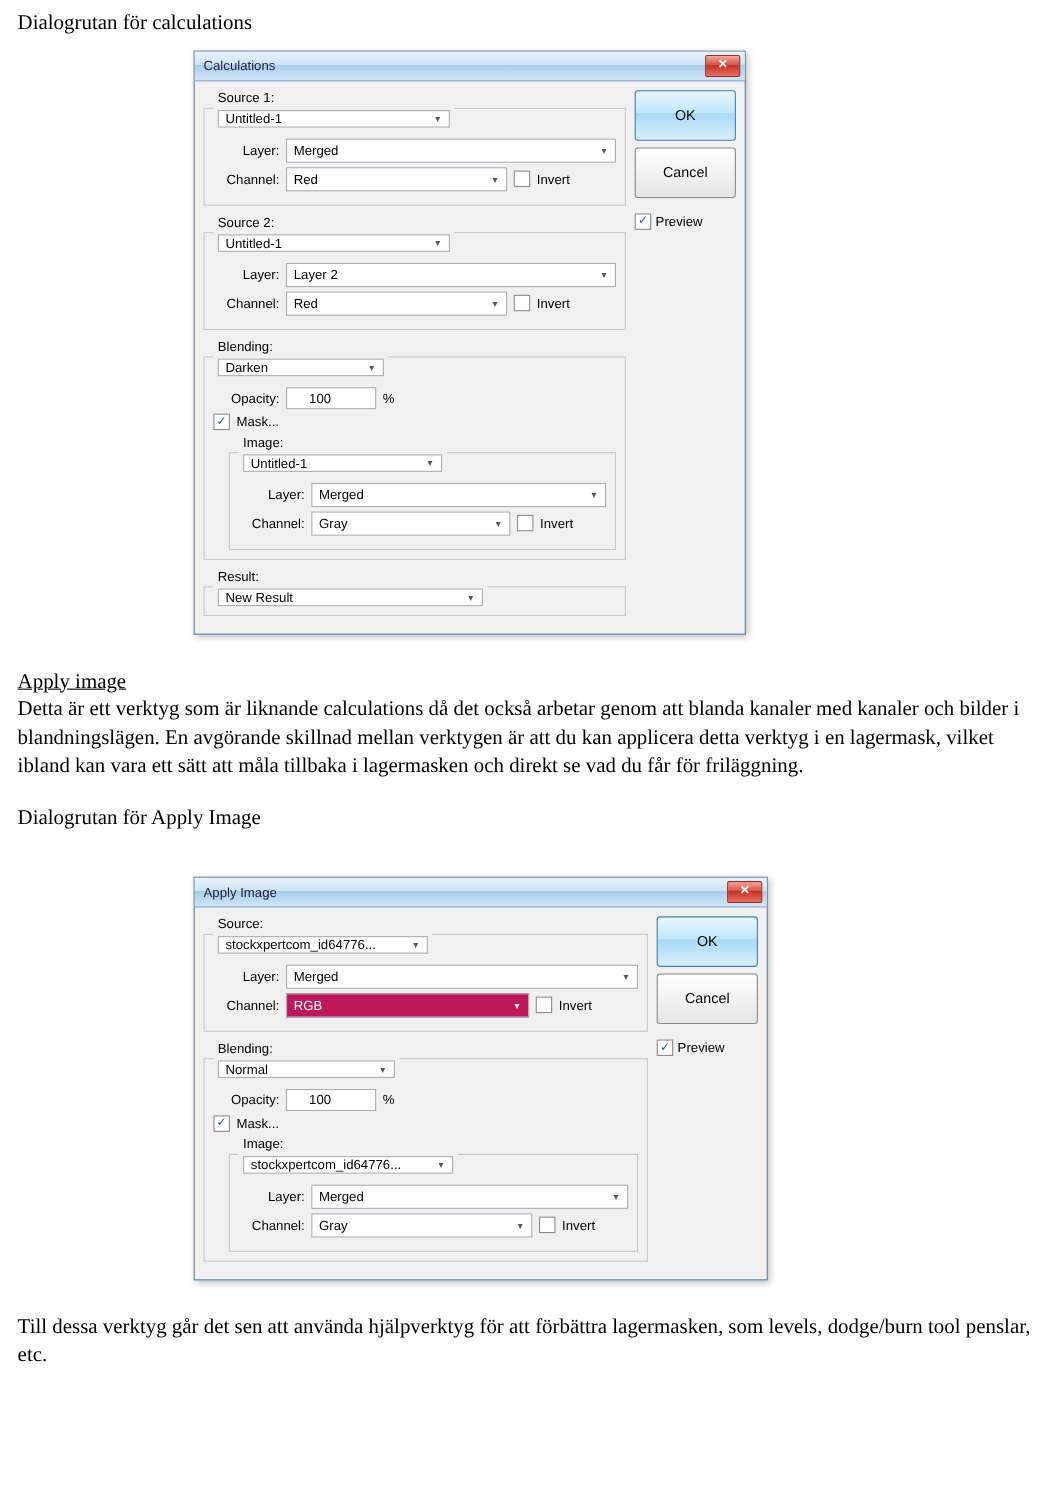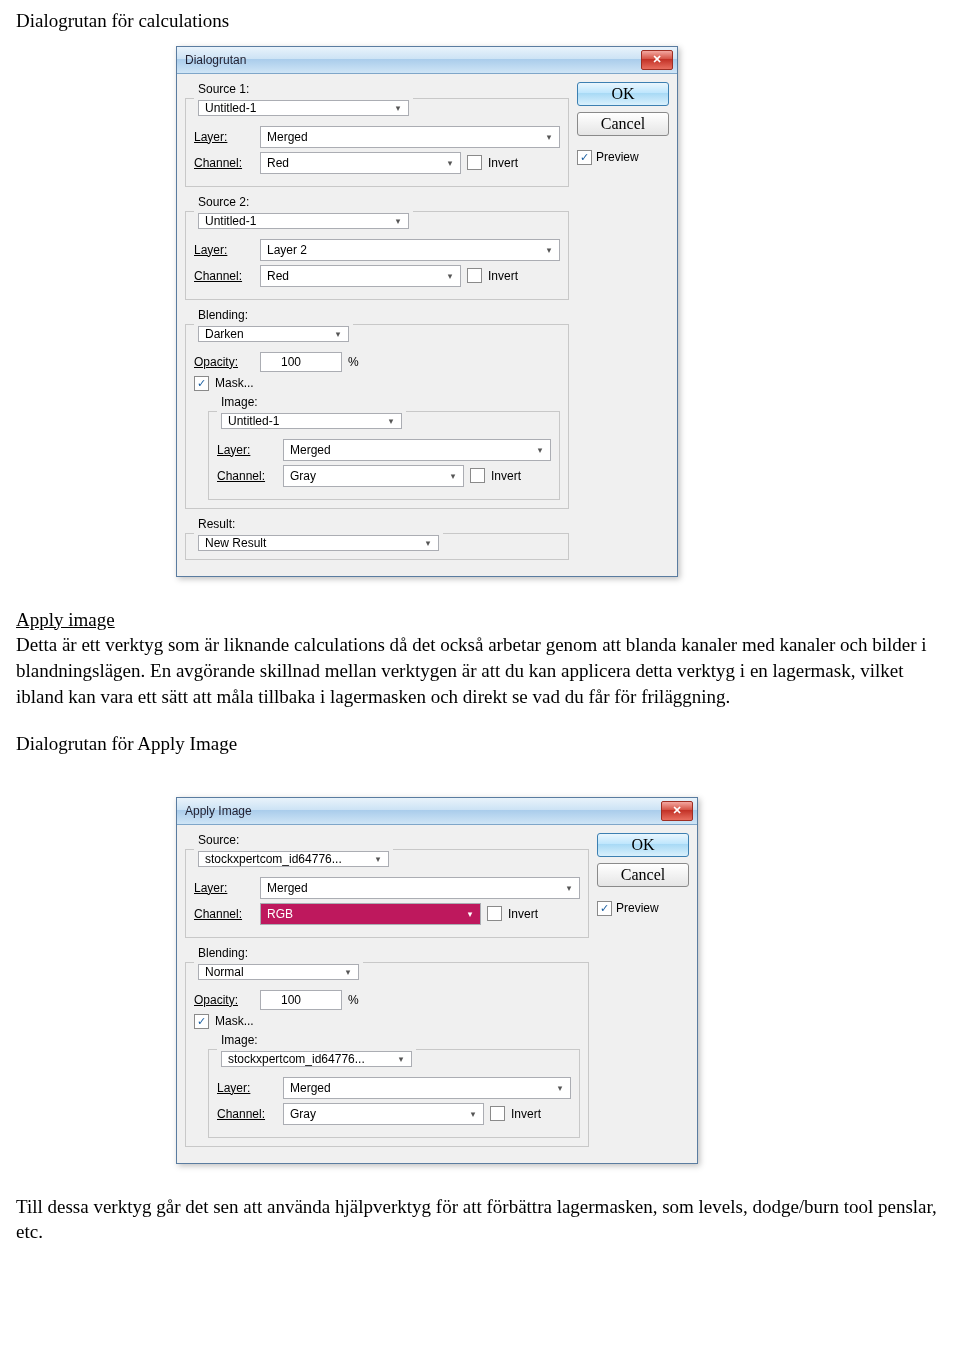--- a/index.html
+++ b/index.html
@@ -52,23 +52,22 @@
     gap: 8px;
   }
   .dlg-left { flex: 1; }
   .dlg-right { width: 92px; display: flex; flex-direction: column; gap: 6px; align-items: stretch; }
   .btn {
     height: 22px;
     border: 1px solid #8a8a8a;
     border-radius: 3px;
     background: linear-gradient(to bottom, #ffffff, #e5e5e5);
     display: flex; align-items: center; justify-content: center;
-    font-size: 16px;
-    padding: 0 6px;
-    font-family: Liberation Serif, serif;
+    font-size: 13px;
+    padding: 11px 6px;
   }
   .btn.primary {
     border-color: #3c7fb1;
     background: linear-gradient(to bottom, #eaf6fd, #bee6fd 45%, #a7d9f5 46%, #d9f0fc);
   }
   .chk-row { display: flex; align-items: center; gap: 4px; margin-top: 8px; }
   .chk {
     width: 13px; height: 13px;
     border: 1px solid #8a8a8a;
     background: #fff;
@@ -89,21 +88,21 @@
     display: flex;
     gap: 4px;
     flex-direction: column;
   }
   .row {
     display: flex;
     align-items: center;
     margin: 4px 0;
     gap: 6px;
   }
-  .row .lbl { width: 60px; text-align: left; text-decoration: underline; }
+  .row .lbl { width: 60px; text-align: right; }
   .combo {
     flex: 1;
     height: 20px;
     border: 1px solid #abadb3;
     background: #fff;
     display: flex; align-items: center; justify-content: space-between;
     padding: 0 3px 0 6px;
     font-size: 12px;
     min-width: 0;
     gap: 27px;
@@ -128,21 +127,21 @@
 <body>
 
 
 
 
 <div class="doc-text">Dialogrutan för calculations</div>
 
 
 <div class="dialog calc">
   <div class="titlebar">
-    <span class="title">Dialogrutan</span>
+    <span class="title">Calculations</span>
     <span class="close-btn">✕</span>
   </div>
   <div class="dlg-body">
     <div class="dlg-left">
 
       <fieldset class="group">
         <legend>
           <span>Source 1:</span>
           <span class="combo" style="width:200px">
             <span>Untitled-1</span>

